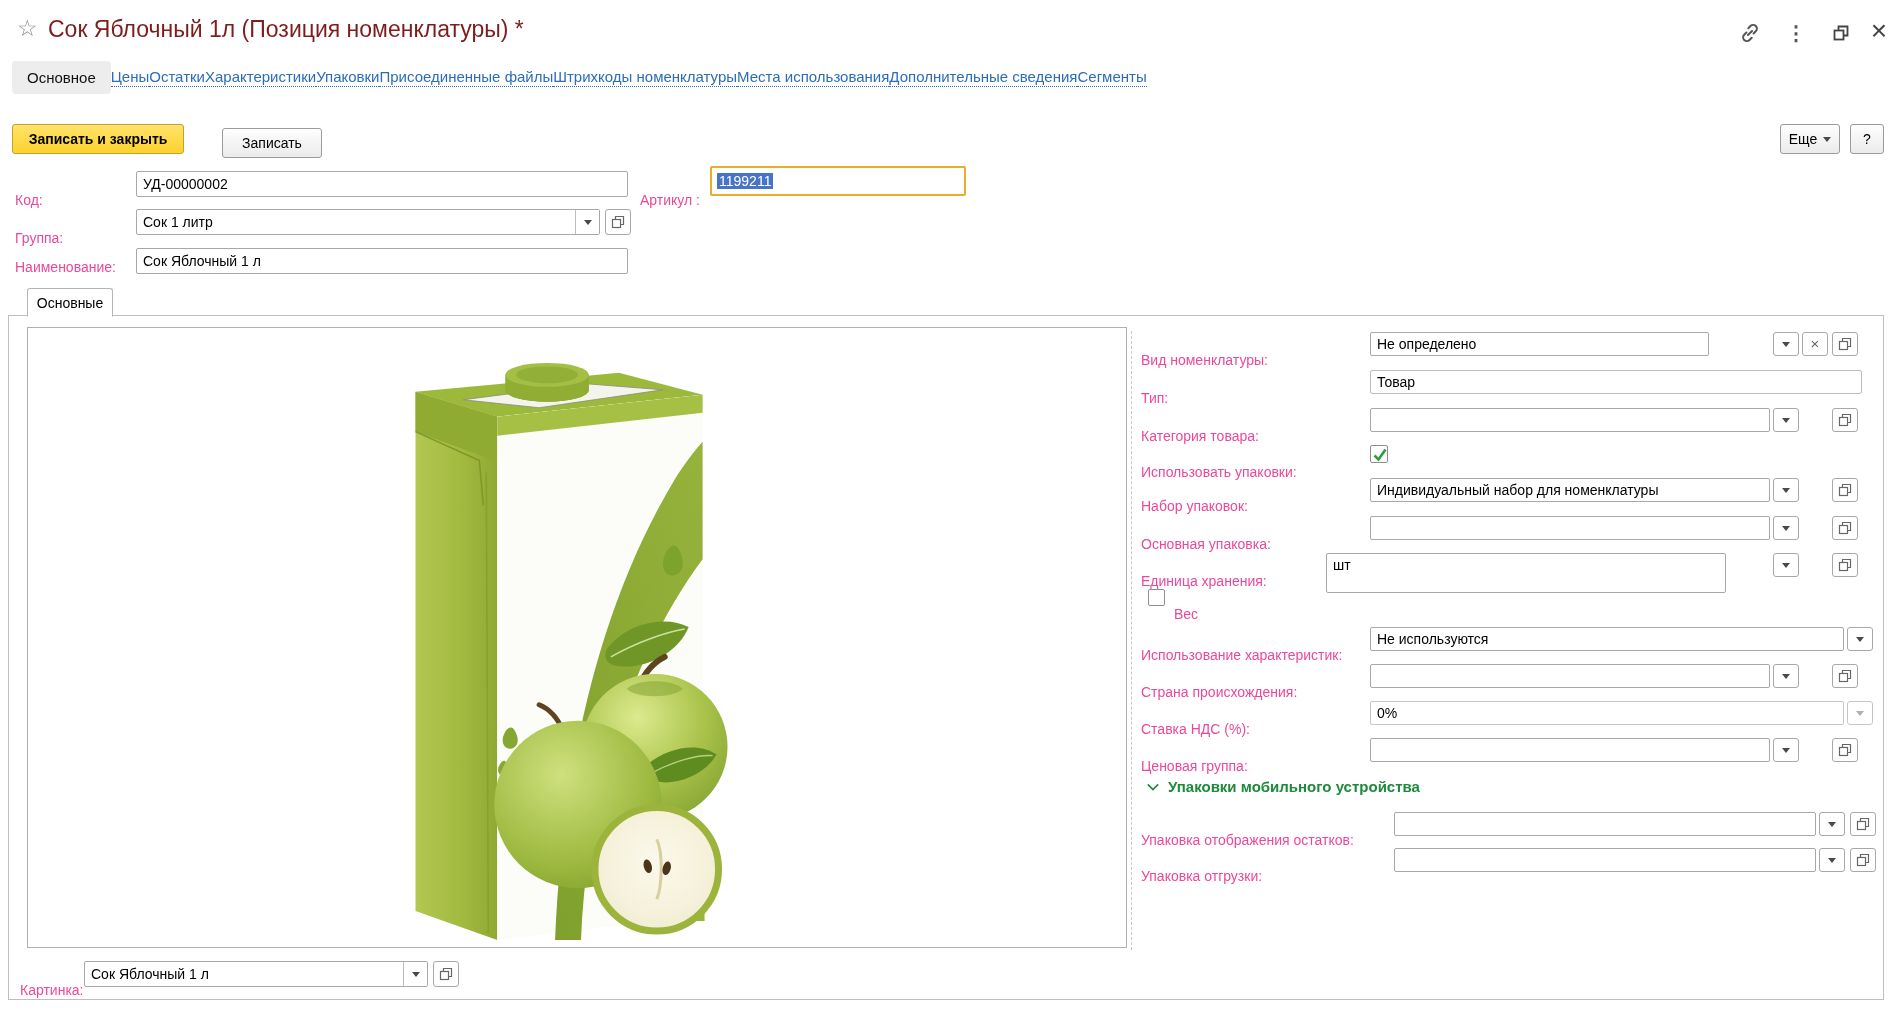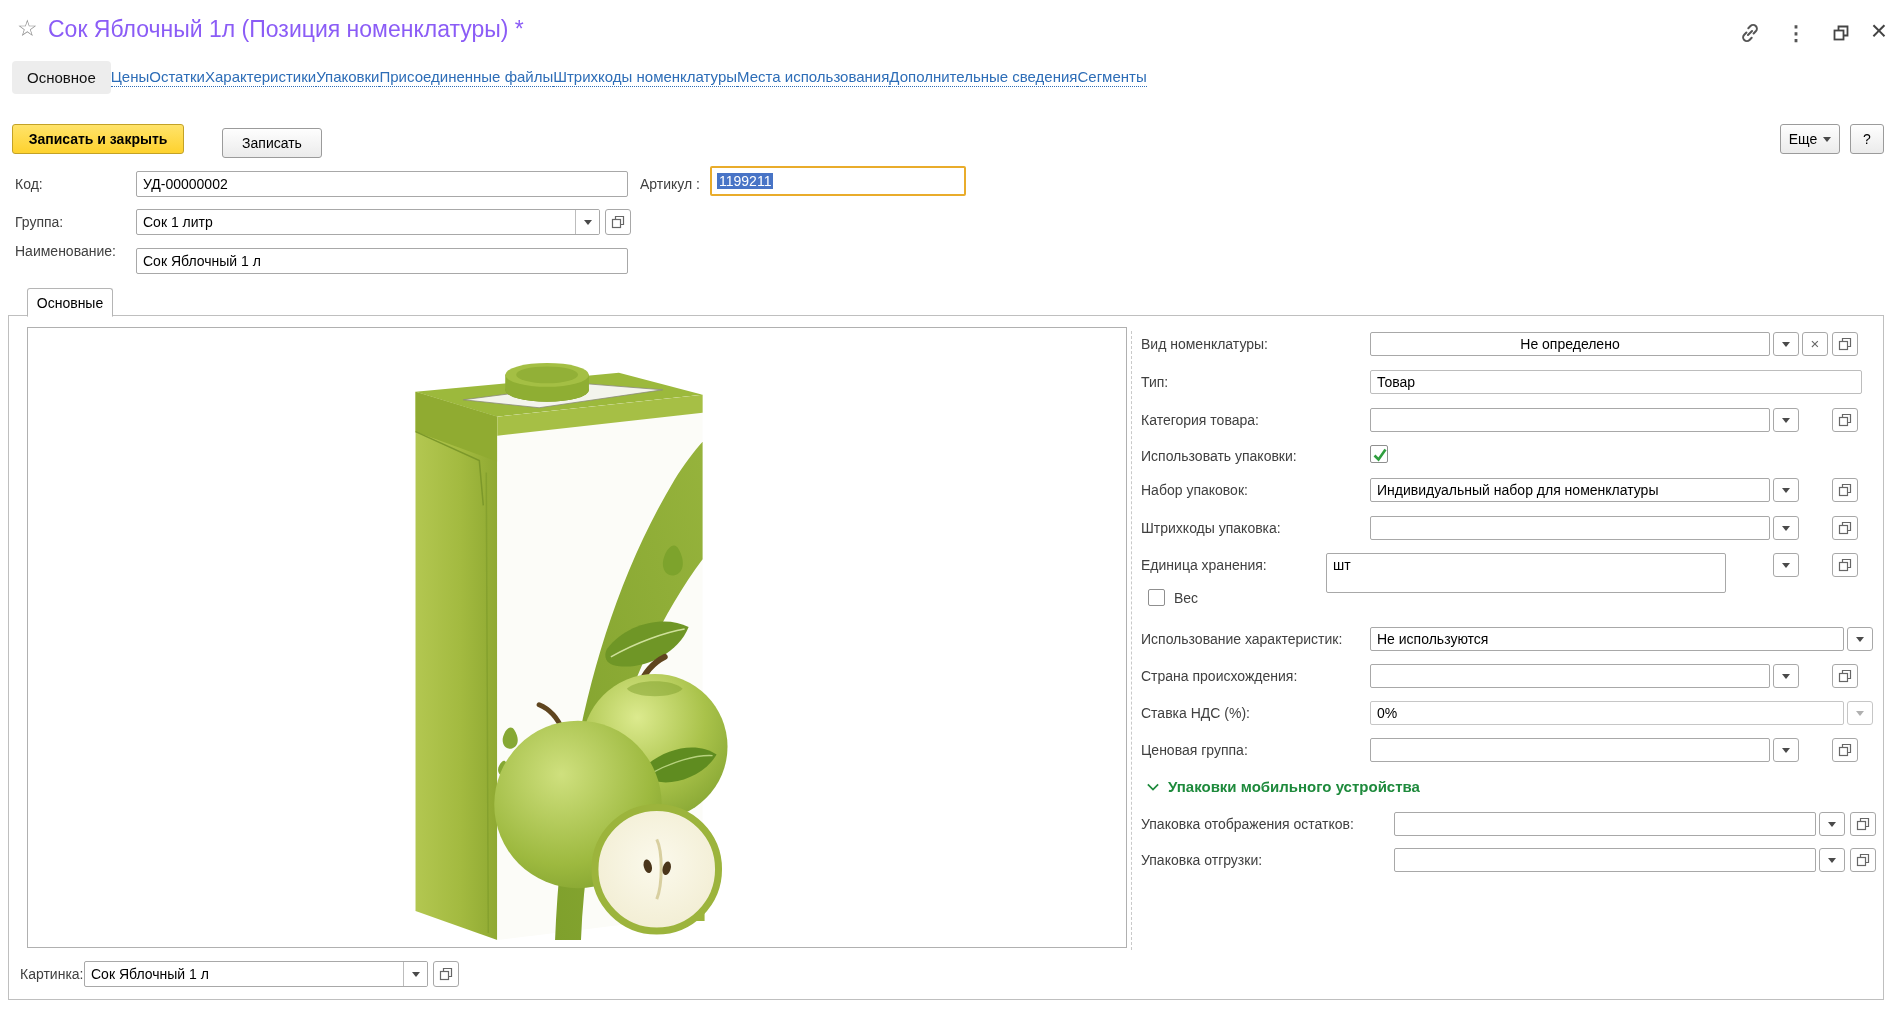--- a/index.html
+++ b/index.html
@@ -1,20 +1,20 @@
 <!DOCTYPE html>
 <html><head>
 <meta charset="utf-8">
 <style>
   html,body{margin:0;padding:0;}
   body{
     width:1897px;height:1012px;position:relative;overflow:hidden;
     background:#fff;font-family:"Liberation Sans",sans-serif;color:#000;
   }
-  .lbl{position:absolute;font-size:14px;color:#404040;white-space:nowrap;}
+  .lbl{position:absolute;font-size:14px;color:#ec4899;white-space:nowrap;margin-top:16px;}
   .fld{position:absolute;height:26px;border:1px solid #a8a8a8;border-radius:2px;background:#fff;
        font-size:14px;color:#000;line-height:24px;padding:0 6px;white-space:nowrap;overflow:hidden;
        box-sizing:border-box;}
   .fld .val{display:inline-block;}
   .dd-in{position:absolute;right:0;top:0;bottom:0;width:23px;border-left:1px solid #bdbdbd;
        background:#fff;display:flex;align-items:center;justify-content:center;}
   .sq{position:absolute;width:26px;height:26px;border:1px solid #a8a8a8;border-radius:3px;background:#fff;
        box-sizing:border-box;display:flex;align-items:center;justify-content:center;cursor:pointer;}
   .sq.h24{height:24px;width:26px;}
   .tri{width:0;height:0;border-left:4px solid transparent;border-right:4px solid transparent;border-top:5px solid #4a4a4a;}
@@ -33,21 +33,21 @@
   .subtab-active{background:#fff;border-bottom:1px solid #fff;z-index:3;height:29px;}
   .subtab-idle{background:#e7e7e7;color:#222;}
   .contentbox{position:absolute;left:8px;top:315px;width:1876px;height:685px;border:1px solid #bfbfbf;
        background:#fff;box-sizing:border-box;z-index:1;}
   .picpanel{position:absolute;left:27px;top:327px;width:1100px;height:621px;border:1px solid #b0b0b0;
        background:#fff;box-sizing:border-box;z-index:2;}
   .dashsep{position:absolute;left:1131px;top:331px;height:619px;width:0;border-left:1px dashed #c9c9c9;z-index:2;}
   .cb{position:absolute;width:18px;height:18px;border:1px solid #8f8f8f;border-radius:2px;background:#fff;
        box-sizing:border-box;cursor:pointer;}
   .z2{z-index:2;}
-  .title{position:absolute;left:48px;top:16px;font-size:23px;color:#8b5cf6;white-space:nowrap;}
+  .title{position:absolute;left:48px;top:16px;font-size:23px;color:#7f1d1d;white-space:nowrap;}
   .staricon{position:absolute;left:17px;top:17px;font-size:23px;color:#8f8f8f;cursor:pointer;line-height:1;}
   .winicon{position:absolute;cursor:pointer;display:flex;align-items:center;justify-content:center;}
   .greenhdr{position:absolute;font-size:15px;font-weight:bold;color:#1e8a3c;white-space:nowrap;cursor:pointer;}
   .sel{background:#4874c6;color:#fff;padding:0 2px;}
   .fld-focus{position:absolute;height:30px;border:2px solid #e9ac2b;border-radius:2px;background:#fff;
        font-size:14px;line-height:26px;padding:0 5px;box-sizing:border-box;}
 </style>
 </head>
 <body>
 
@@ -210,21 +210,21 @@
 <div class="sq z2" style="left:433px;top:961px;">
   <svg width="14" height="14" viewBox="0 0 14 14">
     <g stroke="#666" stroke-width="1.2" fill="none">
         <rect x="1.5" y="4.5" width="8" height="8"></rect>
         <path d="M4.5 4.5 V1.5 H12.5 V9.5 H9.5"></path>
       </g>
   </svg>
 </div>
 
 <span class="lbl z2" style="left:1141px;top:336px;">Вид номенклатуры:</span>
-<div class="fld z2" style="left:1370px;top:332px;width:400px;height:24px;line-height:22px;text-align:center;"><span class="val">Не определено</span></div>
+<div class="fld z2" style="left:1370px;top:332px;width:339px;height:24px;line-height:22px;"><span class="val">Не определено</span></div>
 <div class="sq h24 z2" style="left:1773px;top:332px;">
     <span class="tri"></span>
   </div>
 <div class="sq h24 z2" style="left:1802px;top:332px;">
     <span class="xglyph">×</span>
   </div>
 <div class="sq h24 z2" style="left:1832px;top:332px;">
   <svg width="14" height="14" viewBox="0 0 14 14">
       <g stroke="#666" stroke-width="1.2" fill="none">
         <rect x="1.5" y="4.5" width="8" height="8"></rect>
@@ -264,21 +264,21 @@
   </div>
 <div class="sq h24 z2" style="left:1832px;top:478px;">
   <svg width="14" height="14" viewBox="0 0 14 14">
       <g stroke="#666" stroke-width="1.2" fill="none">
         <rect x="1.5" y="4.5" width="8" height="8"></rect>
         <path d="M4.5 4.5 V1.5 H12.5 V9.5 H9.5"></path>
       </g>
     </svg>
 </div>
 
-<span class="lbl z2" style="left:1141px;top:520px;">Штрихкоды упаковка:</span>
+<span class="lbl z2" style="left:1141px;top:520px;">Основная упаковка:</span>
 <div class="fld z2" style="left:1370px;top:516px;width:400px;height:24px;line-height:22px;"><span class="val"></span></div>
 <div class="sq h24 z2" style="left:1773px;top:516px;">
     <span class="tri"></span>
   </div>
 <div class="sq h24 z2" style="left:1832px;top:516px;">
   <svg width="14" height="14" viewBox="0 0 14 14">
       <g stroke="#666" stroke-width="1.2" fill="none">
         <rect x="1.5" y="4.5" width="8" height="8"></rect>
         <path d="M4.5 4.5 V1.5 H12.5 V9.5 H9.5"></path>
       </g>

